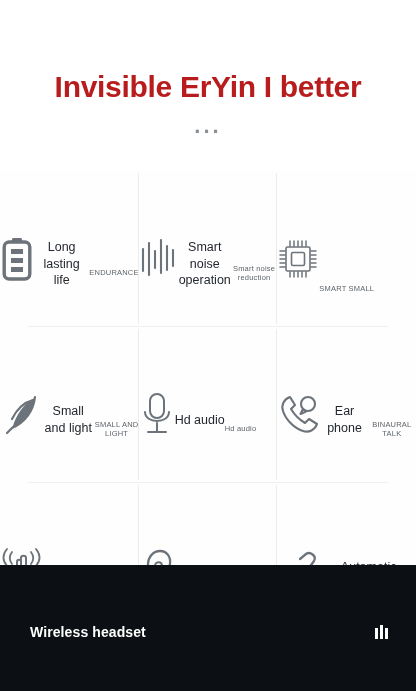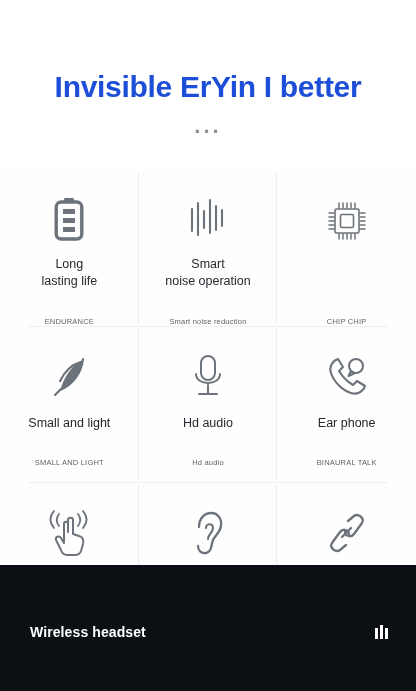--- a/index.html
+++ b/index.html
@@ -16,21 +16,21 @@
   }
 
   
   .hero {
     padding-top: 70px;
     text-align: center;
   }
   .hero-title {
     font-size: 30px;
     font-weight: bold;
-    color: #1d4ed8;
+    color: #b91c1c;
     letter-spacing: -0.3px;
     line-height: 1.15;
     margin: 0;
     padding: 0 10px;
     text-align: center;
   }
   .hero-dots {
     margin-top: 10px;
     font-size: 22px;
     font-weight: bold;
@@ -44,21 +44,21 @@
   .grid {
     margin-top: 34px;
     display: grid;
     grid-template-columns: 1fr 1fr 1fr;
     position: relative;
   }
   .cell {
     position: relative;
     height: 155px;
     display: flex;
-    flex-direction: column;
+    flex-direction: row;
     align-items: center;
     justify-content: flex-start;
     padding-top: 22px;
     box-sizing: border-box;
     background: #fefefe;
   }
   
   .cell.col1::after,
   .cell.col2::after {
     content: "";
@@ -204,21 +204,21 @@
           <line x1="3" y1="29" x2="8" y2="29"></line>
           <line x1="34" y1="13" x2="39" y2="13"></line>
           <line x1="34" y1="17" x2="39" y2="17"></line>
           <line x1="34" y1="21" x2="39" y2="21"></line>
           <line x1="34" y1="25" x2="39" y2="25"></line>
           <line x1="34" y1="29" x2="39" y2="29"></line>
         </g>
       </svg>
     </div>
     <div class="cell-title"></div>
-    <div class="cell-sub">CHIP CHIP</div>
+    <div class="cell-sub">SMART SMALL</div>
   </div>
 
   <div class="row-div"></div>
 
   <div class="cell col1">
     <div class="icon-wrap">
       <svg width="42" height="44" viewBox="0 0 42 44">
         <path d="M35 4 C 33 19, 25 29, 12 35 L7 40 M33 7 C 25 9, 17 16, 12 26
                  M33 7 C 30 19, 23 28, 12 35" fill="none" stroke="#6d737a" stroke-width="2.2" stroke-linecap="round" stroke-linejoin="round"></path>
         <path d="M34.5 5 C 32 19, 24 29, 12.5 34.5 C 16 22, 24 10, 34.5 5 Z" fill="#6d737a"></path>

